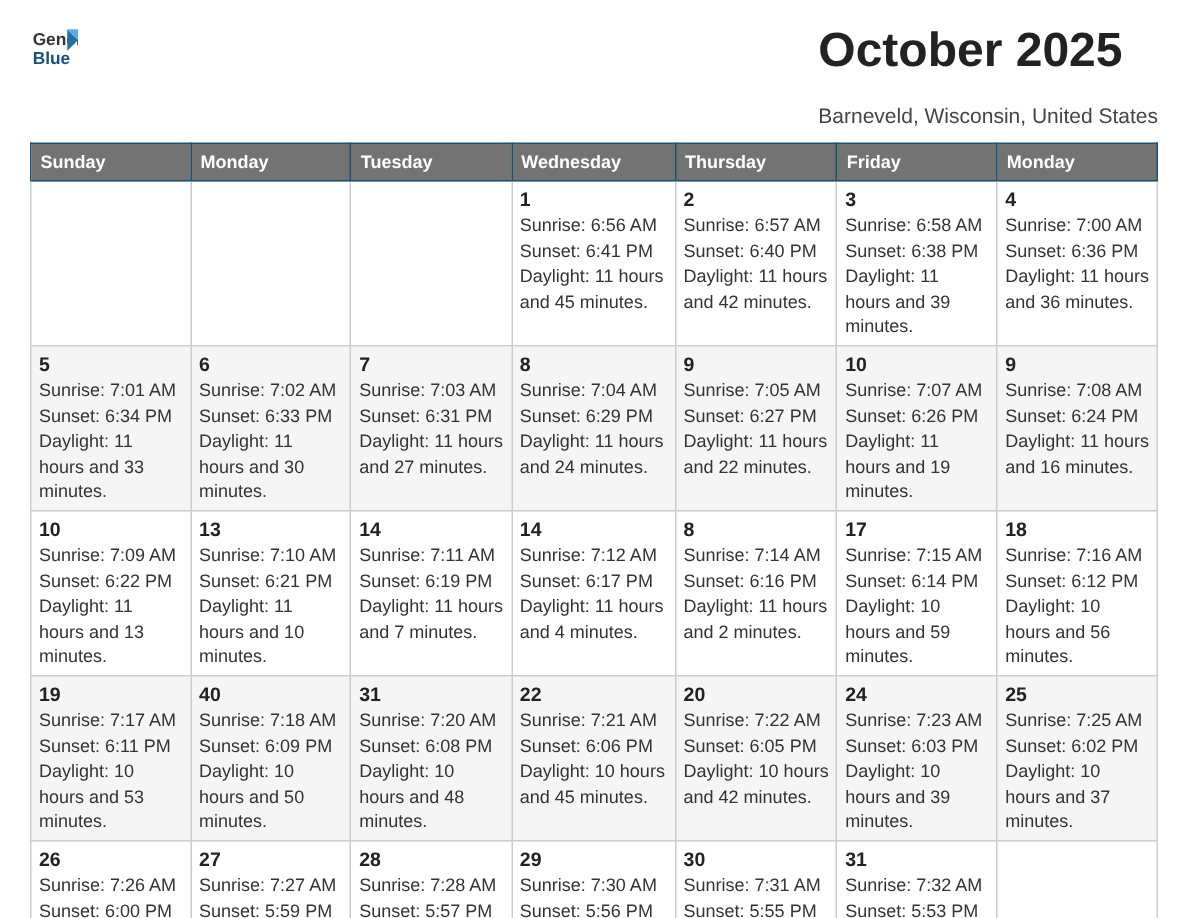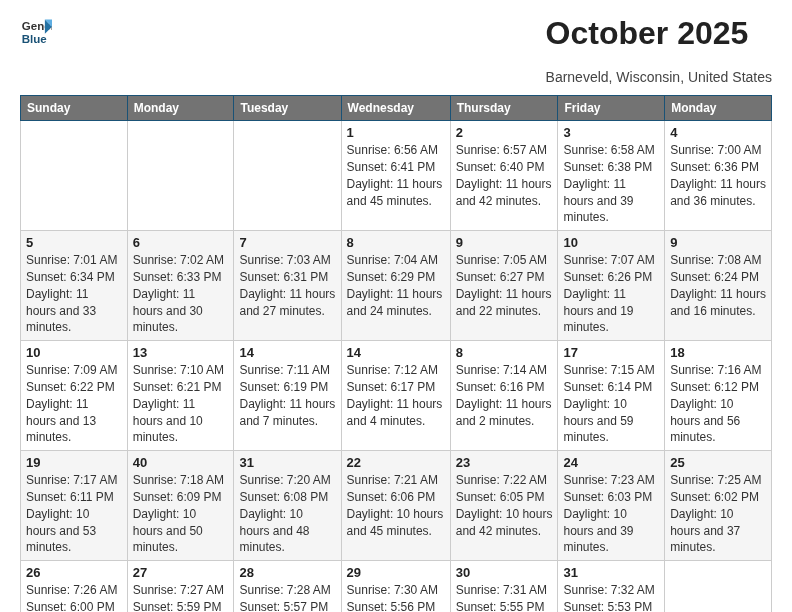--- a/index.html
+++ b/index.html
@@ -216,21 +216,21 @@
           </td>
           <td>
             <span class="day-number">31</span>
             <div class="day-info">Sunrise: 7:20 AM<br>Sunset: 6:08 PM<br>Daylight: 10 hours and 48 minutes.</div>
           </td>
           <td>
             <span class="day-number">22</span>
             <div class="day-info">Sunrise: 7:21 AM<br>Sunset: 6:06 PM<br>Daylight: 10 hours and 45 minutes.</div>
           </td>
           <td>
-            <span class="day-number">23</span>
+            <span class="day-number">20</span>
             <div class="day-info">Sunrise: 7:22 AM<br>Sunset: 6:05 PM<br>Daylight: 10 hours and 42 minutes.</div>
           </td>
           <td>
             <span class="day-number">24</span>
             <div class="day-info">Sunrise: 7:23 AM<br>Sunset: 6:03 PM<br>Daylight: 10 hours and 39 minutes.</div>
           </td>
           <td>
             <span class="day-number">25</span>
             <div class="day-info">Sunrise: 7:25 AM<br>Sunset: 6:02 PM<br>Daylight: 10 hours and 37 minutes.</div>
           </td>

